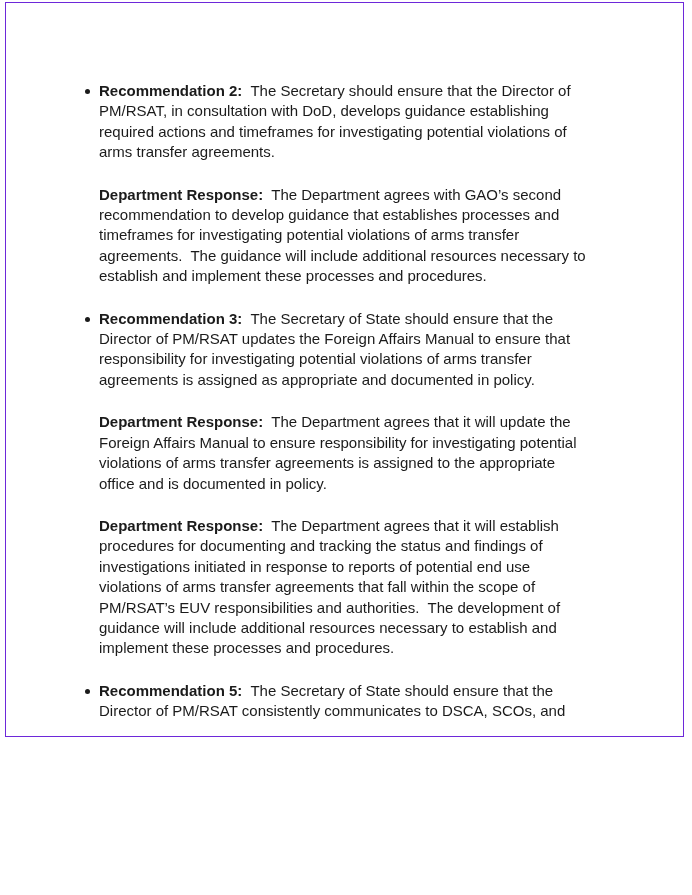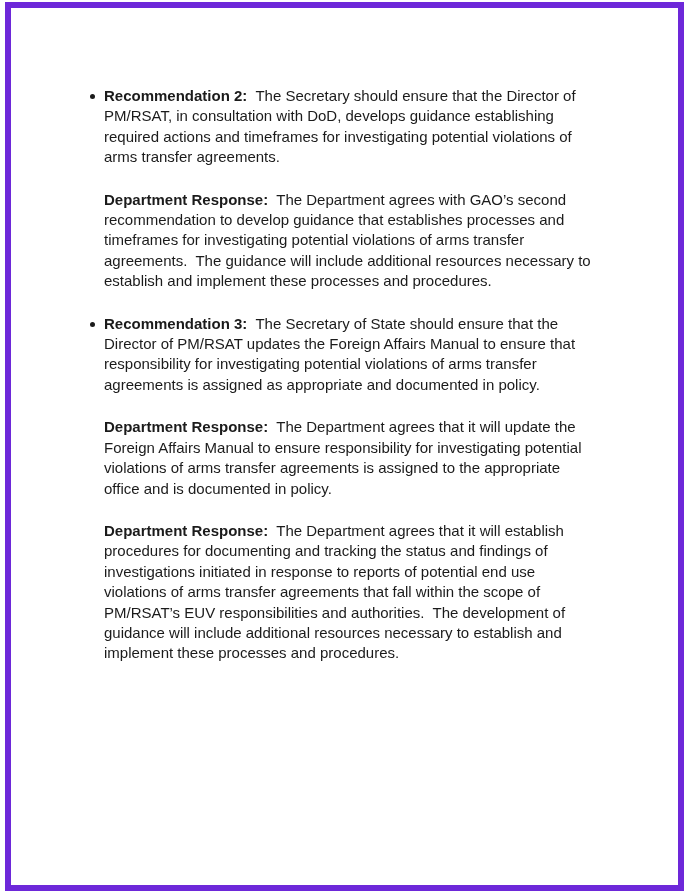--- a/index.html
+++ b/index.html
@@ -12,23 +12,23 @@
     width: 692px;
     height: 895px;
     background: #ffffff;
     overflow: hidden;
   }
   .page {
     position: absolute;
     left: 5px;
     top: 2px;
     width: 679px;
-    height: 889px;
+    height: 735px;
     box-sizing: border-box;
-    border: 6px solid #6d28d9;
+    border: 1px solid #6d28d9;
     background: #ffffff;
   }
   .content {
     box-sizing: border-box;
     padding: 78px 28px 0 78px;
     color: #1b1b1b;
     font-family: "Liberation Sans", sans-serif;
     font-size: 15px;
     line-height: 20.4px;
   }
@@ -86,16 +86,20 @@
       <section class="item">
         <p class="para"><span class="label">Department Response:</span><span>  The Department agrees that it will establish
 procedures for documenting and tracking the status and findings of
 investigations initiated in response to reports of potential end use
 violations of arms transfer agreements that fall within the scope of
 PM/RSAT’s EUV responsibilities and authorities.  The development of
 guidance will include additional resources necessary to establish and
 implement these processes and procedures.</span></p>
       </section>
 
+      <section class="item">
+        <p class="para"><span class="bullet"></span><span class="label">Recommendation 5:</span><span>  The Secretary of State should ensure that the
+Director of PM/RSAT consistently communicates to DSCA, SCOs, and</span></p>
+      </section>
 
     </div>
   </div>
 </div>
 
 </body></html>

